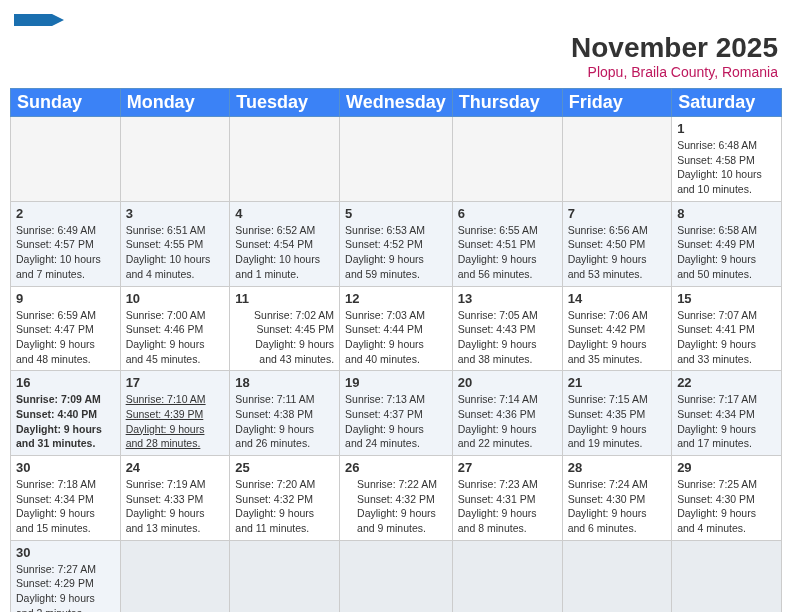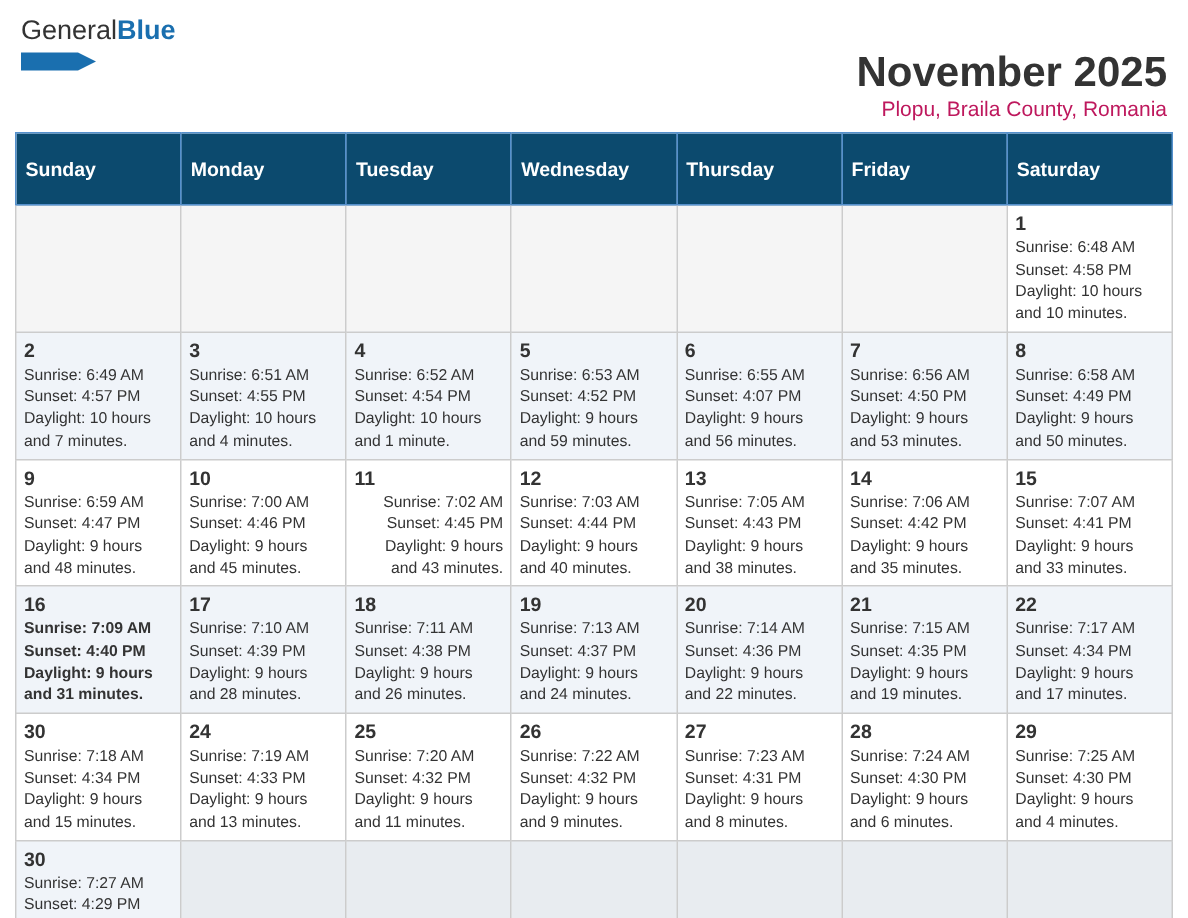--- a/index.html
+++ b/index.html
@@ -34,25 +34,25 @@
     .subtitle {
       font-size: 14px;
       color: #be185d;
     }
     .calendar {
       width: 100%;
       border-collapse: collapse;
       border: 1px solid #ccc;
     }
     .calendar th {
-      background: #0c4a6e;
+      background: #3b82f6;
       color: #fff;
       text-align: left;
-      padding: 16px 6px;
-      font-size: 13px;
+      padding: 3px 6px;
+      font-size: 18px;
       font-weight: bold;
       border: 1px solid #5590cc;
     }
     .calendar td {
       vertical-align: top;
       border: 1px solid #ccc;
       padding: 4px 5px;
       width: calc(100% / 7);
       min-height: 80px;
       height: 80px;
@@ -89,24 +89,20 @@
     }
     .calendar tbody tr:nth-child(even) td.empty {
       background: #e8ecf0;
     }
   </style>
 </head>
 <body>
 
 <div class="header-area">
   <div class="logo">
-    <div style="display:flex;align-items:center;">
-      <span style="font-size:18px;color:#333;">General</span>
-      <span style="font-size:18px;color:#1a6faf;font-weight:bold;">Blue</span>
-    </div>
     <div style="display:flex;margin-left:0;margin-top:2px;">
       <svg width="50" height="16">
         <polygon points="0,2 38,2 50,8 38,14 0,14" fill="#1a6faf"></polygon>
       </svg>
     </div>
   </div>
   <div class="title-area">
     <div class="month-title">November 2025</div>
     <div class="subtitle">Plopu, Braila County, Romania</div>
   </div>
@@ -165,21 +161,21 @@
         <td>
           <span class="day-number">5</span>
           <div class="day-info" style="white-space: pre-line;">Sunrise: 6:53 AM
 Sunset: 4:52 PM
 Daylight: 9 hours
 and 59 minutes.</div>
         </td>
         <td>
           <span class="day-number">6</span>
           <div class="day-info" style="white-space: pre-line;">Sunrise: 6:55 AM
-Sunset: 4:07 PM
+Sunset: 4:51 PM
 Daylight: 9 hours
 and 56 minutes.</div>
         </td>
         <td>
           <span class="day-number">7</span>
           <div class="day-info" style="white-space: pre-line;">Sunrise: 6:56 AM
 Sunset: 4:50 PM
 Daylight: 9 hours
 and 53 minutes.</div>
         </td>
@@ -245,21 +241,21 @@
       <tr>
         <td>
           <span class="day-number">16</span>
           <div class="day-info" style="white-space: pre-line; font-weight: bold;">Sunrise: 7:09 AM
 Sunset: 4:40 PM
 Daylight: 9 hours
 and 31 minutes.</div>
         </td>
         <td>
           <span class="day-number">17</span>
-          <div class="day-info" style="white-space: pre-line;">Sunrise: 7:10 AM
+          <div class="day-info" style="white-space: pre-line; text-decoration: underline;">Sunrise: 7:10 AM
 Sunset: 4:39 PM
 Daylight: 9 hours
 and 28 minutes.</div>
         </td>
         <td>
           <span class="day-number">18</span>
           <div class="day-info" style="white-space: pre-line;">Sunrise: 7:11 AM
 Sunset: 4:38 PM
 Daylight: 9 hours
 and 26 minutes.</div>
@@ -310,21 +306,21 @@
         </td>
         <td>
           <span class="day-number">25</span>
           <div class="day-info" style="white-space: pre-line;">Sunrise: 7:20 AM
 Sunset: 4:32 PM
 Daylight: 9 hours
 and 11 minutes.</div>
         </td>
         <td>
           <span class="day-number">26</span>
-          <div class="day-info" style="white-space: pre-line;">Sunrise: 7:22 AM
+          <div class="day-info" style="white-space: pre-line; margin-left: 12px;">Sunrise: 7:22 AM
 Sunset: 4:32 PM
 Daylight: 9 hours
 and 9 minutes.</div>
         </td>
         <td>
           <span class="day-number">27</span>
           <div class="day-info" style="white-space: pre-line;">Sunrise: 7:23 AM
 Sunset: 4:31 PM
 Daylight: 9 hours
 and 8 minutes.</div>

